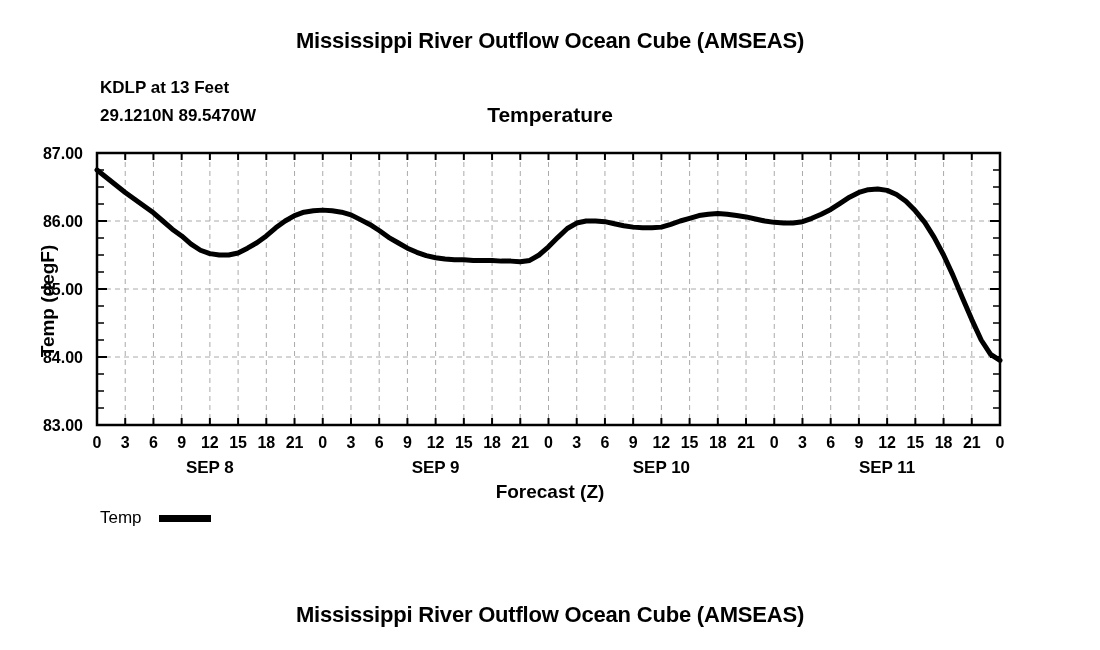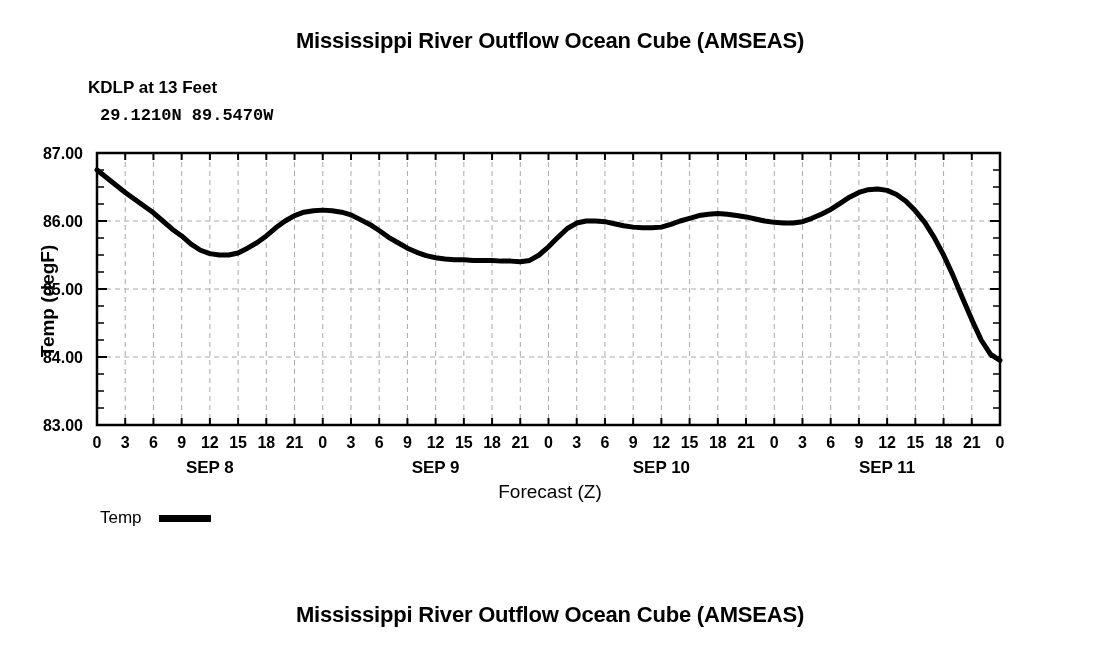--- a/index.html
+++ b/index.html
@@ -30,29 +30,28 @@
     letter-spacing: -0.2px;
   }
   .title-bottom {
     left: 0; right: 0; top: 602px;
     text-align: center;
     font-size: 22px;
     font-weight: bold;
     letter-spacing: -0.2px;
   }
   .station-line1 {
-    left: 88px; top: 78px;
+    left: 100px; top: 78px;
     font-size: 17px;
     font-weight: bold;
   }
   .station-line2 {
     left: 100px; top: 106px;
     font-size: 17px;
     font-weight: bold;
-    font-family: Liberation Mono, monospace;
   }
   .var-title {
     left: 0; right: 0; top: 103px;
     text-align: center;
     font-size: 21px;
     font-weight: bold;
   }
   .run-time {
     right: 92px; top: 106px;
     font-size: 17px;
@@ -66,21 +65,21 @@
     text-align: center;
     font-size: 19px;
     font-weight: bold;
     transform: rotate(-90deg);
     transform-origin: center center;
   }
   .xlabel {
     left: 0; right: 0; top: 481px;
     text-align: center;
     font-size: 19px;
-    font-weight: normal;
+    font-weight: bold;
   }
   .legend {
     left: 100px; top: 508px;
     display: flex;
     align-items: center;
     gap: 17px;
   }
   .legend-label {
     font-size: 17px;
     font-weight: normal;
@@ -106,20 +105,21 @@
 </style>
 </head>
 <body>
 
 <div id="page">
 
   <div class="abs title-top">Mississippi River Outflow Ocean Cube (AMSEAS)</div>
 
   <div class="abs station-line1">KDLP at 13 Feet</div>
   <div class="abs station-line2">29.1210N  89.5470W</div>
+  <div class="abs var-title">Temperature</div>
 
   <div class="abs ylabel">Temp (degF)</div>
   <div class="abs xlabel">Forecast (Z)</div>
 
   <svg class="abs" id="plot-svg" style="left:0; top:0;" width="1100" height="480">
     <g id="grid-layer">
         <line x1="125.21875" y1="153" x2="125.21875" y2="425" stroke="#aaaaaa" stroke-width="1" stroke-dasharray="5,4"></line>
         <line x1="153.4375" y1="153" x2="153.4375" y2="425" stroke="#aaaaaa" stroke-width="1" stroke-dasharray="5,4"></line>
         <line x1="181.65625" y1="153" x2="181.65625" y2="425" stroke="#aaaaaa" stroke-width="1" stroke-dasharray="5,4"></line>
         <line x1="209.875" y1="153" x2="209.875" y2="425" stroke="#aaaaaa" stroke-width="1" stroke-dasharray="5,4"></line>

